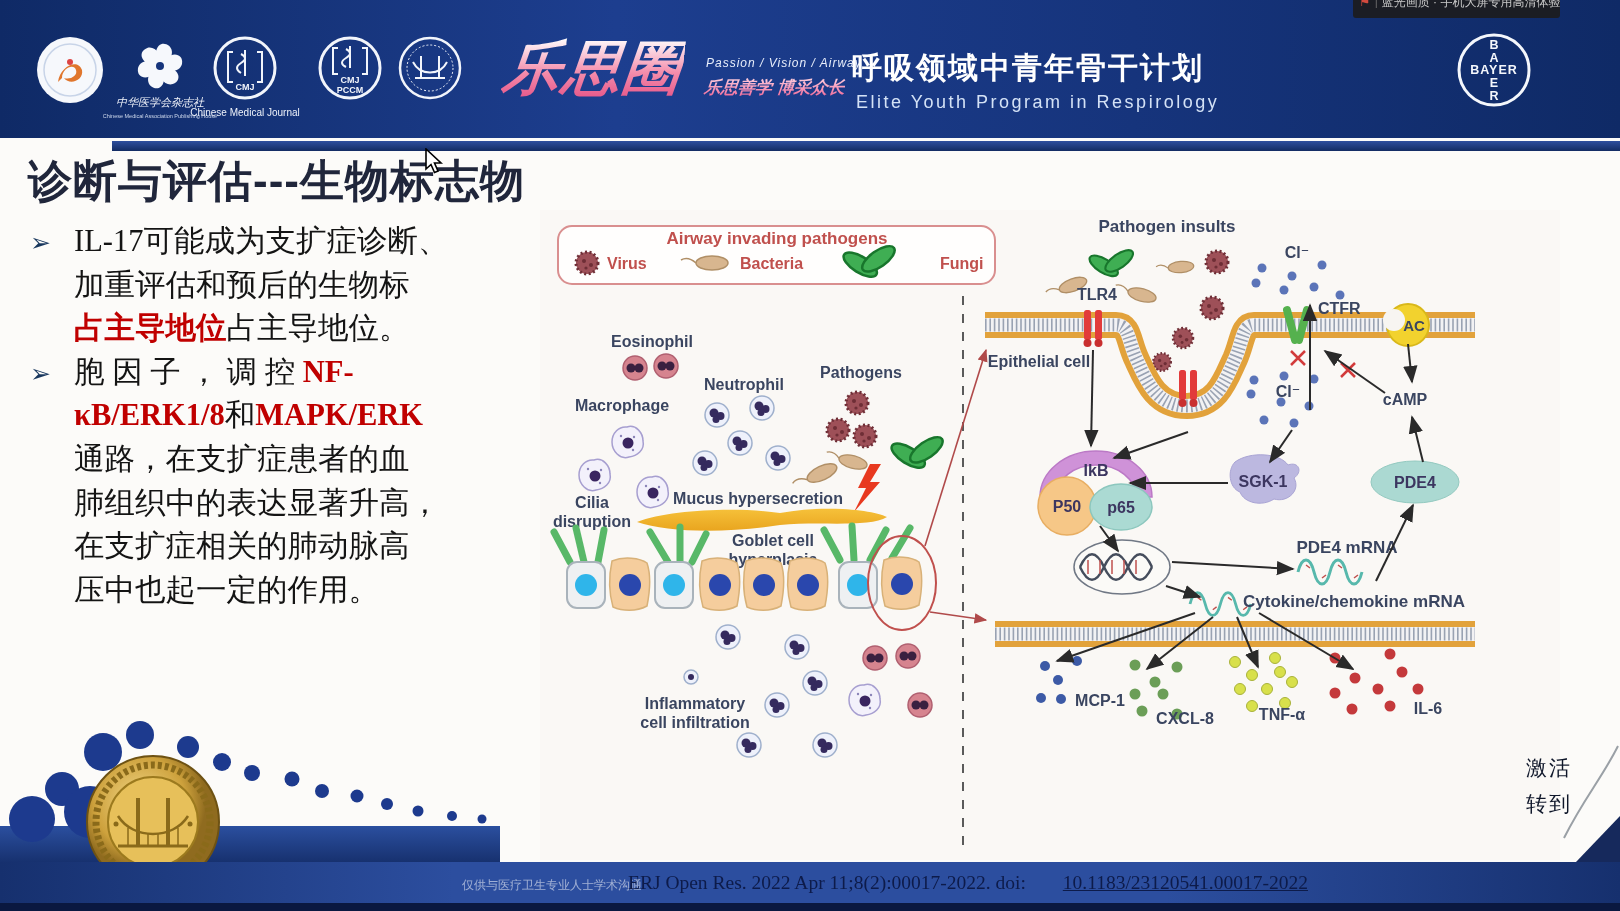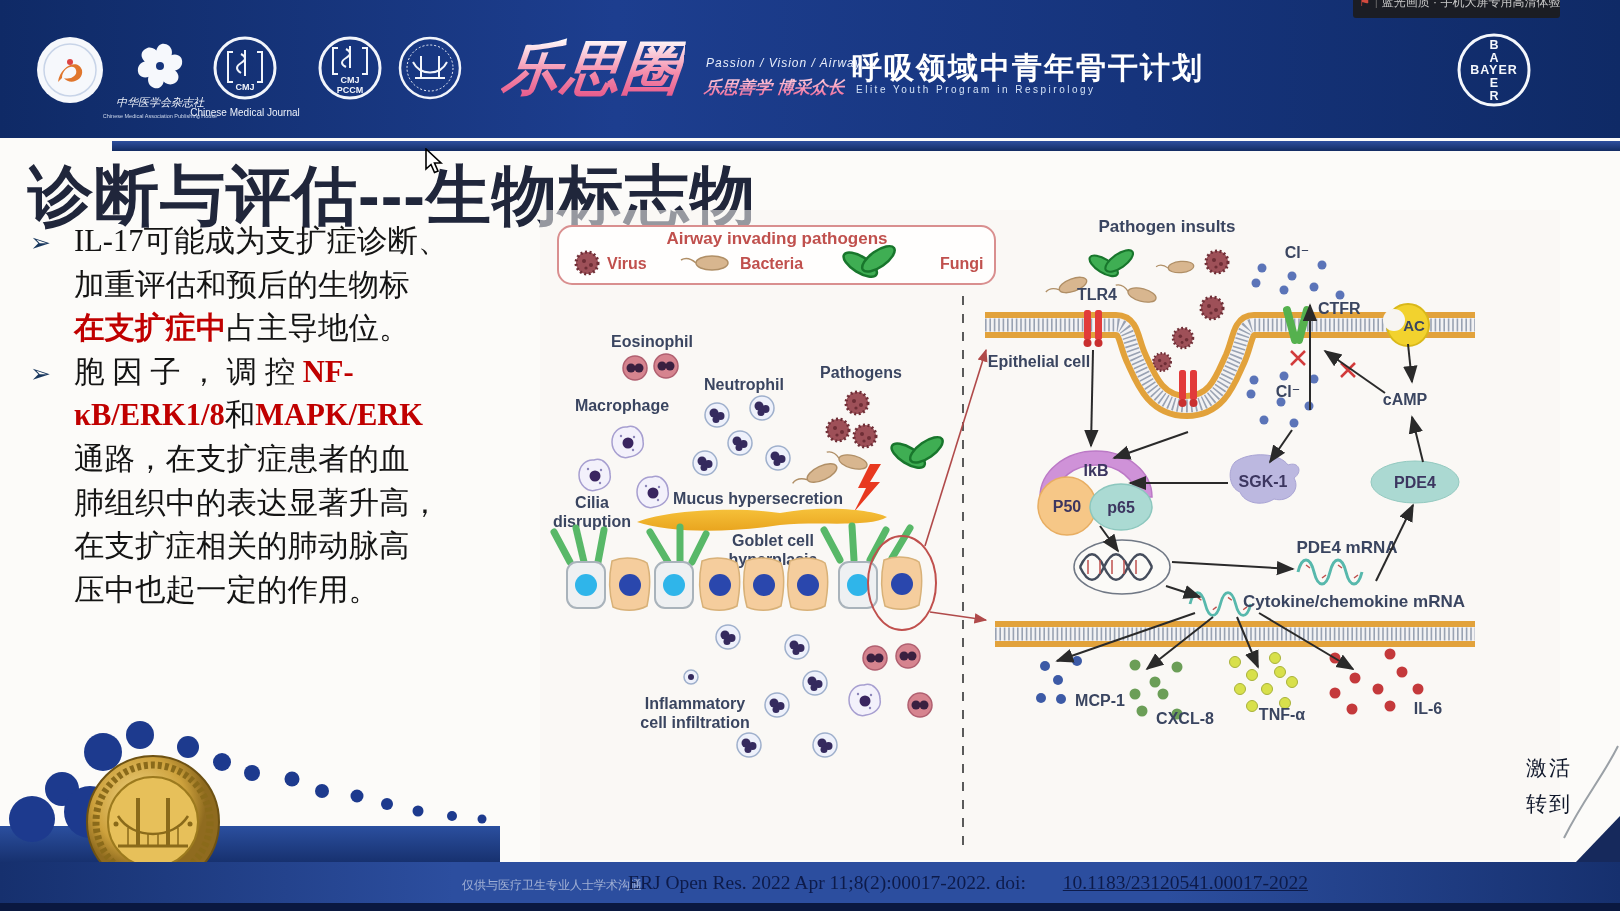--- a/index.html
+++ b/index.html
@@ -12,29 +12,29 @@
             background:linear-gradient(180deg,#2e4f9e,#13losing2c63,#132c63);background:linear-gradient(180deg,#2e4f9e,#132c63);}
   #brand{position:absolute;left:503px;top:30px;transform:skewX(-6deg);
          font-weight:bold;font-style:italic;font-size:58px;letter-spacing:2px;
          background:linear-gradient(180deg,#ffffff 10%,#f48cab 55%,#e0447e 100%);
          -webkit-background-clip:text;background-clip:text;color:#ef6f9c;-webkit-text-fill-color:transparent;}
   #brand-motto{position:absolute;left:706px;top:56px;color:#e8eefb;font-style:italic;font-size:12px;letter-spacing:1px;}
   #brand-tagline{position:absolute;left:704px;top:76px;font-style:italic;font-weight:bold;font-size:17px;
          background:linear-gradient(180deg,#ffd9e6,#ef5f92);-webkit-background-clip:text;background-clip:text;
          color:#f286ac;-webkit-text-fill-color:transparent;transform:skewX(-6deg);}
   #prog-cn{position:absolute;left:852px;top:48px;color:#ffffff;font-weight:bold;font-size:30px;letter-spacing:2px;}
-  #prog-en{position:absolute;left:856px;top:84px;color:#d4e2f6;font-size:10px;letter-spacing:2.5px;}
+  #prog-en{position:absolute;left:856px;top:92px;color:#d4e2f6;font-size:18px;letter-spacing:2.5px;}
   
   #overlay-bar{position:absolute;left:1353px;top:0;width:207px;height:18px;background:rgba(28,28,30,.93);
     border-radius:0 0 3px 3px;display:flex;align-items:flex-start;overflow:hidden;color:#c9c9c9;font-size:12px;}
   #overlay-bar .ic{color:#d24a3e;margin:-6px 4px 0 6px;font-size:13px;}
   #overlay-bar .sep{color:#666;margin:-6px 4px 0 0;}
   #overlay-bar .txt{margin-top:-6px;white-space:nowrap;}
   
-  #slide-title{position:absolute;left:28px;top:152px;font-size:65px;font-weight:800;color:#20263b;
+  #slide-title{position:absolute;left:28px;top:152px;font-size:44px;font-weight:800;color:#20263b;
                letter-spacing:1px;font-family:"Liberation Sans","DejaVu Sans",sans-serif;}
   
   #text-block{position:absolute;left:28px;top:220px;width:478px;
               font-family:"Liberation Serif","DejaVu Serif",serif;font-size:30.5px;color:#141414;}
   .tl{position:relative;padding-left:46px;line-height:43.6px;white-space:nowrap;}
   .tl .blt{position:absolute;left:2px;top:1px;font-size:25px;color:#17365d;font-family:"DejaVu Sans",sans-serif;}
   .red{color:#c00000;font-weight:bold;}
   
   #footer{position:absolute;left:0;top:862px;width:1620px;height:49px;
           background:linear-gradient(90deg,#16306e,#2c4e9f 28%,#2c4e9f 72%,#16306e);}
@@ -126,21 +126,21 @@
     <span class="txt">蓝光画质 · 手机大屏专用高清体验</span>
 
   </div>
 
   <div id="titlebar"></div>
   <div id="slide-title">诊断与评估---生物标志物</div>
 
   <div id="text-block">
       <div class="tl"><span class="blt">➢</span><span>IL-17可能成为支扩症诊断、</span></div>
       <div class="tl"><span>加重评估和预后的生物标</span></div>
-      <div class="tl"><span class="red">在支扩症中</span><span>占主导地位。</span></div>
+      <div class="tl"><span class="red">占主导地位</span><span>占主导地位。</span></div>
       <div class="tl"><span class="blt">➢</span></div>
       <div class="tl"><span>胞 因 子 ，  调 控 </span><span class="red">NF-</span></div>
       <div class="tl"><span class="red">κB/ERK1/8</span><span>和</span><span class="red">MAPK/ERK</span></div>
       <div class="tl"><span>通路，在支扩症患者的血</span></div>
       <div class="tl"><span>肺组织中的表达显著升高，</span></div>
       <div class="tl"><span>在支扩症相关的肺动脉高</span></div>
       <div class="tl"><span>压中也起一定的作用。</span></div>
     </div>
 
   <svg width="1020" height="650" viewBox="0 0 1020 650" style="position:absolute;left:540px;top:210px">

